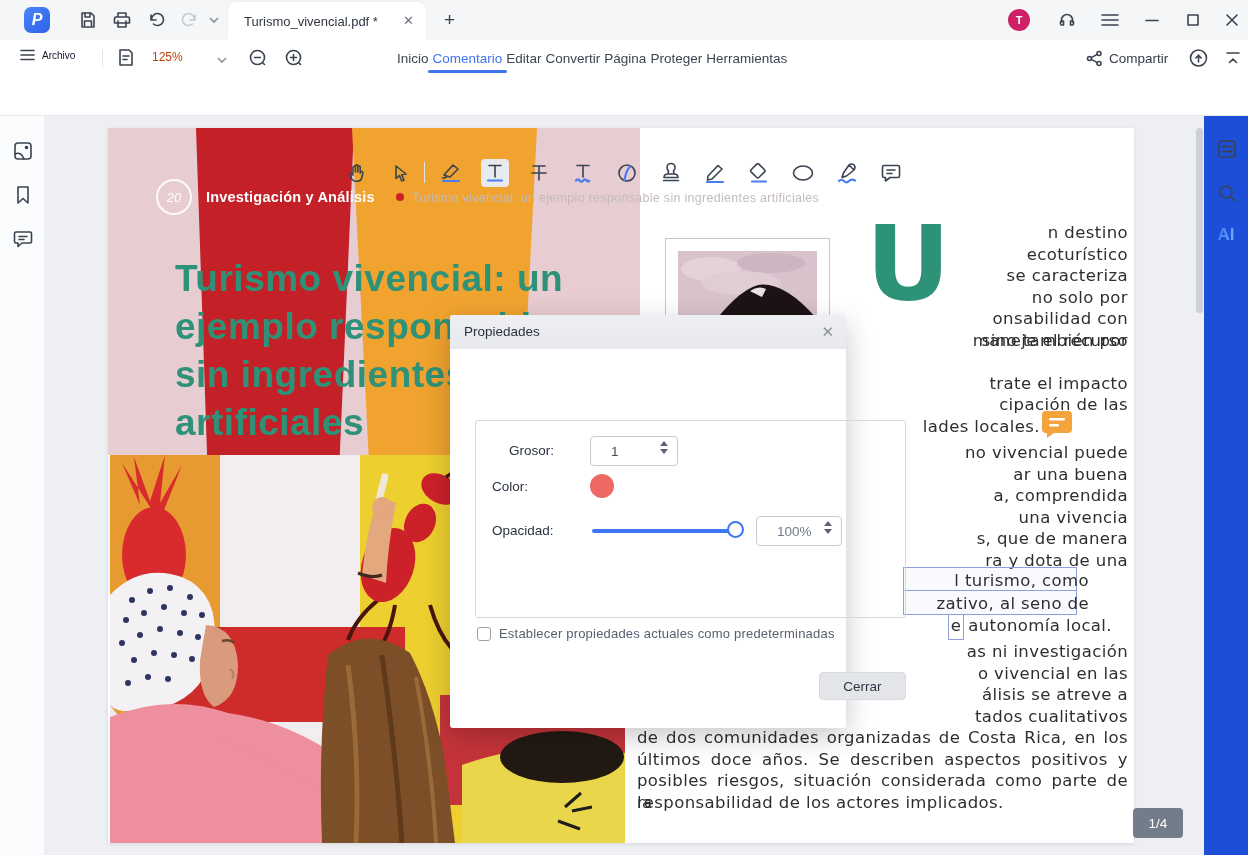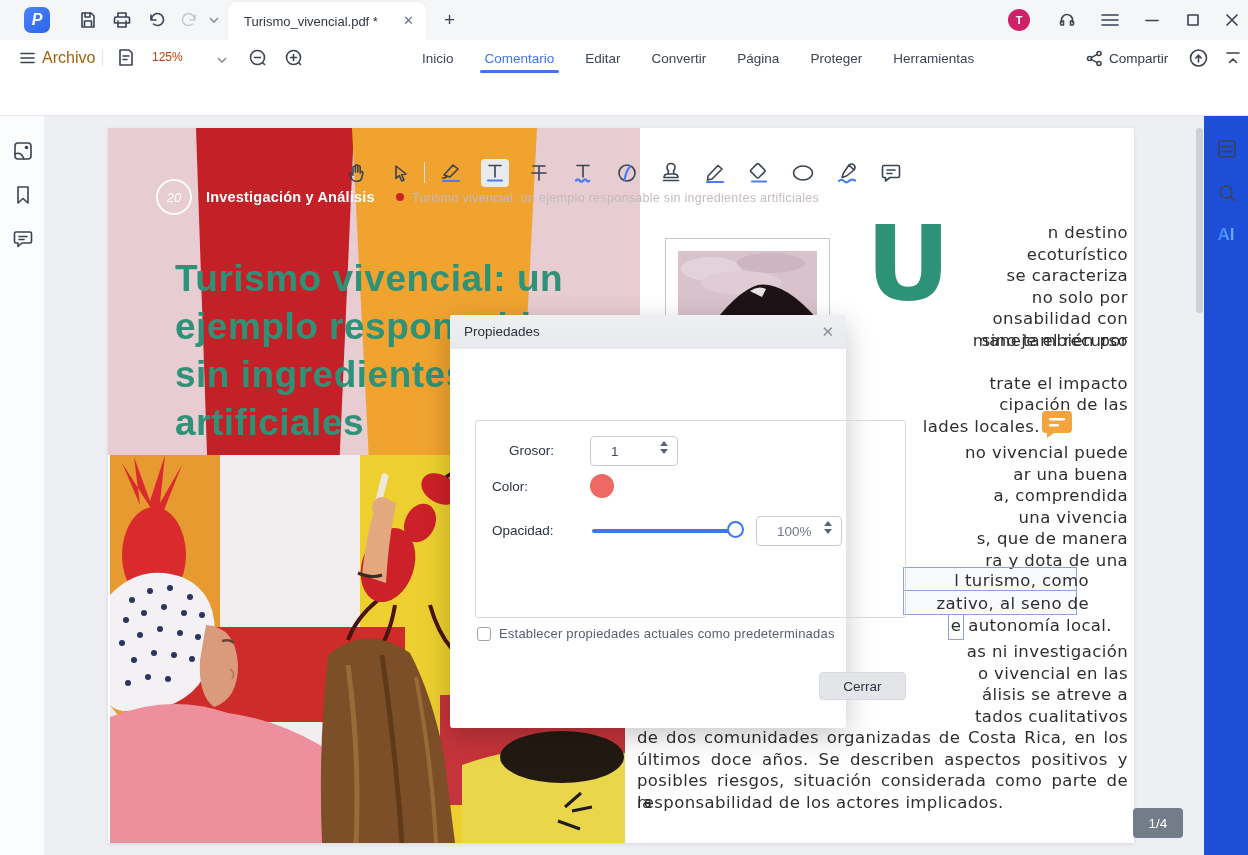--- a/index.html
+++ b/index.html
@@ -17,24 +17,24 @@
              border-radius:8px 8px 0 0; box-shadow:0 -1px 3px rgba(0,0,0,0.05); }
   #doc-tab .t-title { position:absolute; left:16px; top:12px; font-size:13px; color:#2f3640; white-space:nowrap; }
   #doc-tab .t-close { position:absolute; right:12px; top:11px; font-size:13px; color:#6a7280; cursor:default; }
   #new-tab { left:444px; top:9px; font-size:19px; color:#3a4350; }
   #avatar { left:1008px; top:9px; width:22px; height:22px; border-radius:50%; background:#ce2168;
             color:#fff; font-size:11px; font-weight:bold; display:flex; align-items:center; justify-content:center; }
   .win-ic { top:8px; width:24px; height:24px; display:flex; align-items:center; justify-content:center; color:#3a4350; }
 
   
   #menubar { left:0; top:40px; width:1248px; height:36px; background:#ffffff; }
-  #archivo { left:20px; top:9px; display:flex; align-items:center; gap:7px; font-size:16px; color:#a16207; }
+  #archivo { left:20px; top:9px; display:flex; align-items:center; gap:7px; font-size:10px; color:#0f172a; }
   .mdiv { top:10px; width:1px; height:17px; background:#e1e4e8; }
   #zoom-level { left:152px; top:10px; font-size:12px; color:#c2410c; }
-  #menu-tabs { left:420px; top:0; height:36px; display:flex; align-items:center; gap:27px; }
+  #menu-tabs { left:395px; top:0; height:36px; display:flex; align-items:center; }
   .mtab { font-size:13.5px; color:#3c4553; position:relative; padding:9px 2px; cursor:default; white-space:nowrap; }
   .mtab.active { color:#3e76f2; }
   .mtab.active::after { content:""; position:absolute; left:-3px; right:-3px; bottom:2px; height:2.5px;
                         border-radius:2px; background:#3e76f2; }
   #share-area { left:1086px; top:9px; display:flex; align-items:center; gap:6px; font-size:13.5px; color:#333d4b; }
 
   
   #toolbar { left:0; top:76px; width:1248px; height:40px; background:#ffffff; border-bottom:1px solid #e6e8ec; }
   .tool { top:83px; width:28px; height:28px; display:flex; align-items:center; justify-content:center; border-radius:4px; }
   .tool.selected { background:#e8eaee; }

